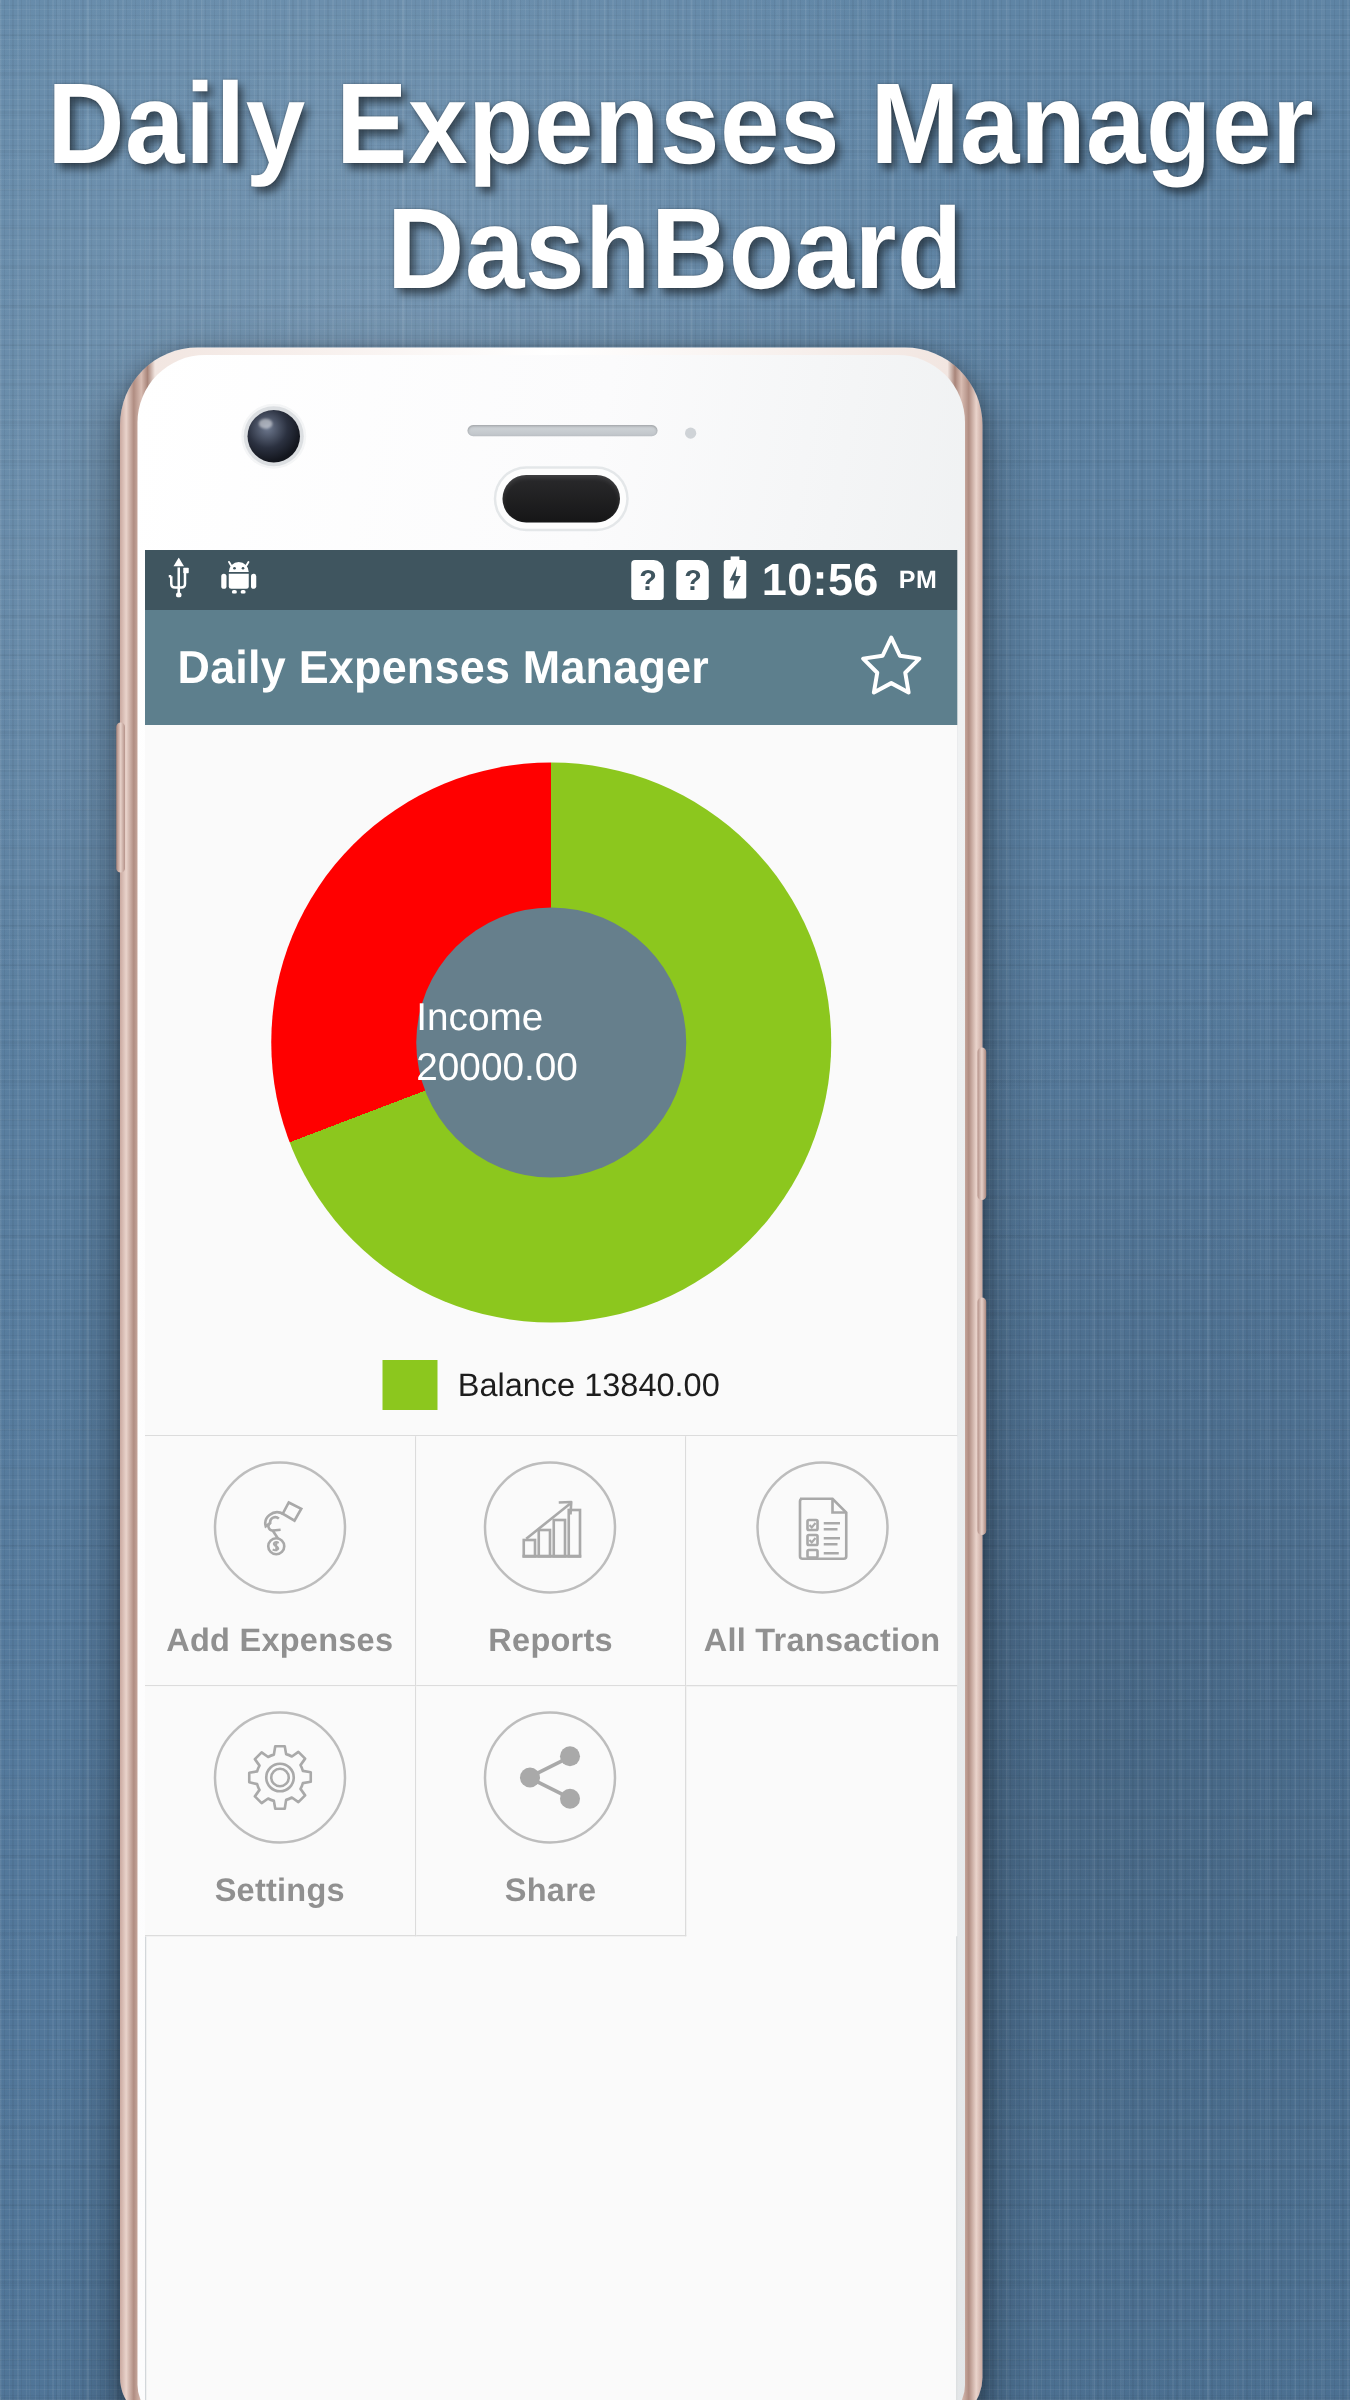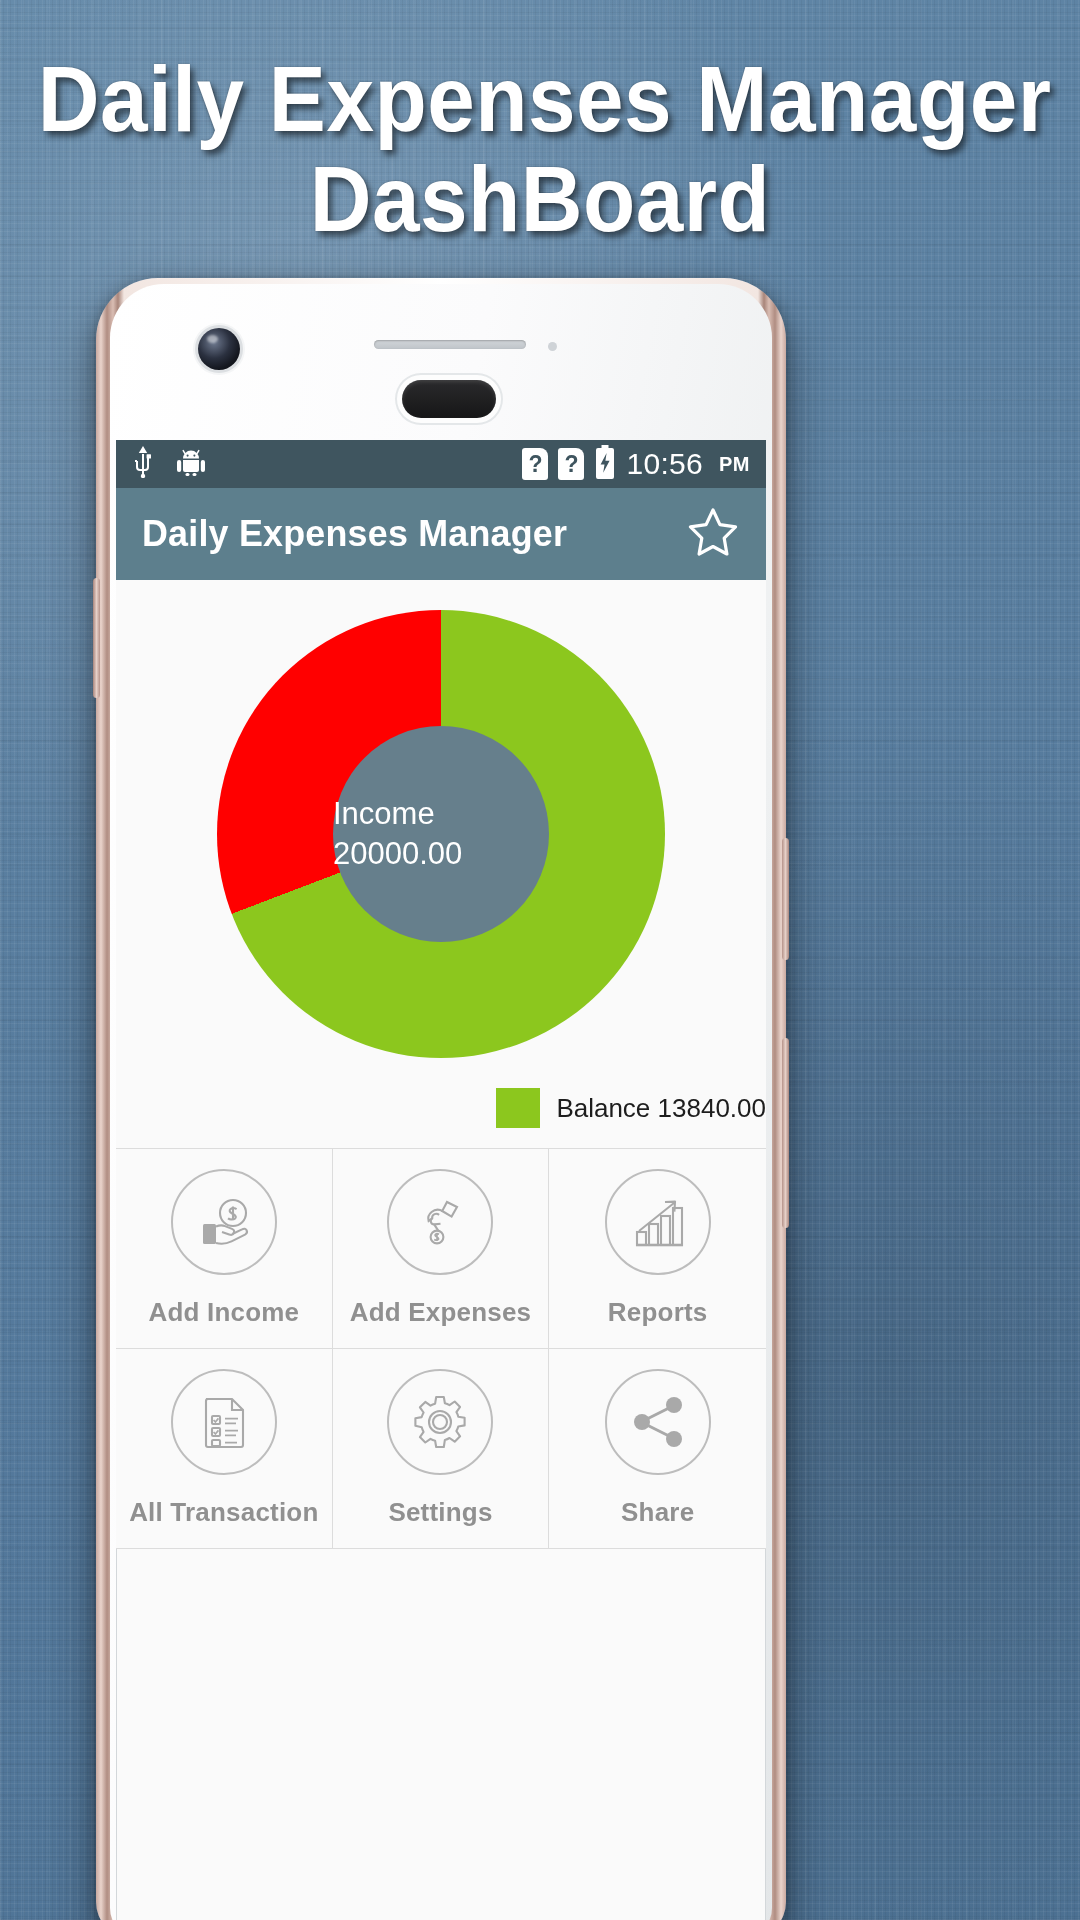--- a/index.html
+++ b/index.html
@@ -131,21 +131,21 @@
     color:#fff;
   }
   #statusbar .left { display:flex; align-items:center; gap:22px; }
   #statusbar .right { margin-left:auto; display:flex; align-items:center; gap:10px; }
   .simcard {
     width:26px; height:32px; background:#fff; color:#3f555f;
     border-radius:3px 8px 3px 3px;
     display:flex; align-items:center; justify-content:center;
     font-size:23px; font-weight:bold; line-height:1;
   }
-  #clock { font-size:30px; font-weight:400; letter-spacing:.3px; }
+  #clock { font-size:36px; font-weight:700; letter-spacing:.3px; }
   #ampm { font-size:20px; font-weight:bold; margin-left:6px; letter-spacing:.5px; }
 
   
   #appbar {
     height:92px; background:#5d7f8d;
     display:flex; align-items:center; padding:0 26px;
   }
   #apptitle {
     color:#fff; font-size:37px; font-weight:bold; letter-spacing:.2px;
     transform:scaleX(.97); transform-origin:left center;
@@ -166,21 +166,21 @@
   #donuthole {
     position:absolute; left:116px; top:116px; width:216px; height:216px;
     border-radius:50%; background:#667f8c;
     display:flex; flex-direction:column; justify-content:center;
     color:#fff;
   }
   #donuthole .k { font-size:31px; line-height:1.28; }
   #donuthole .v { font-size:31px; line-height:1.28; }
 
   #legend {
-    display:flex; align-items:center; justify-content:flex-end;
+    display:flex; align-items:center; justify-content:center;
     gap:23px; margin-top:30px;
   }
   #legend .item { display:flex; align-items:center; gap:16px; }
   #legend .sw { width:44px; height:40px; }
   #legend .lb { font-size:26px; color:#1d1d1d; white-space:nowrap; }
 
   
   #grid {
     display:grid;
     grid-template-columns:repeat(3,1fr);
@@ -295,32 +295,20 @@
       <div id="legend">
         <div class="item">
           <span class="sw" style="background: rgb(140, 199, 30);"></span>
           <span class="lb">Balance  13840.00</span>
         </div>
       </div>
     </div>
 
     <div id="grid">
 
-      <div class="cell">
-        <span class="ring">
-          <svg width="72" height="72" viewBox="0 0 72 72" class="ico">
-            <circle cx="45" cy="27" r="13"></circle>
-            <path d="M45 20.5 v13 M48.6 23.2 q-3.6 -2.2 -6 -.2 t 1.2 4.4 q3.6 1.2 4 3.4 t -4 2.6 q-2.2 .2 -3.8 -1"></path>
-            <rect class="solid" x="15" y="38" width="13" height="20" rx="1.5"></rect>
-            <path d="M28 40.5 q5 -2 9 -.4 l7 2.8 q3 1.2 1.8 4 t-4.6 1.6 l-7.2 -2.4"></path>
-            <path d="M28 57 q8 2 15.5 -1.6 L57 48.6 q3 -1.6 1.6 -4.3 t-4.6 -.9 l-9.6 4.6"></path>
-          </svg>
-        </span>
-        <span class="lbl">Add Income</span>
-      </div>
 
       <div class="cell">
         <span class="ring">
           <svg width="72" height="72" viewBox="0 0 72 72" class="ico">
             <path d="M43 16 l10 5 -5.4 9.6 -9.4 -5.6 z"></path>
             <path d="M38.8 25.2 q-6 -3.4 -11.2 .8 -4.6 3.7 -3 9 l3.6 -2.6 q-.5 -3 2.3 -4.3 2.5 -1.1 4.6 .8"></path>
             <path d="M28.2 32.4 q-2 1.2 -1.3 3.6 .8 2.6 3.6 2.4 l6 -.6"></path>
             <path d="M30 38.2 l4.4 6.6"></path>
             <circle cx="33" cy="51" r="6.4"></circle>
             <path d="M33 47 v8 M35 48.3 q-2 -1.2 -3.4 -.2 t .7 2.6 q2 .7 2.3 1.9 t -2.3 1.5 q-1.2 .1 -2.1 -.6" stroke-width="1.6"></path>

